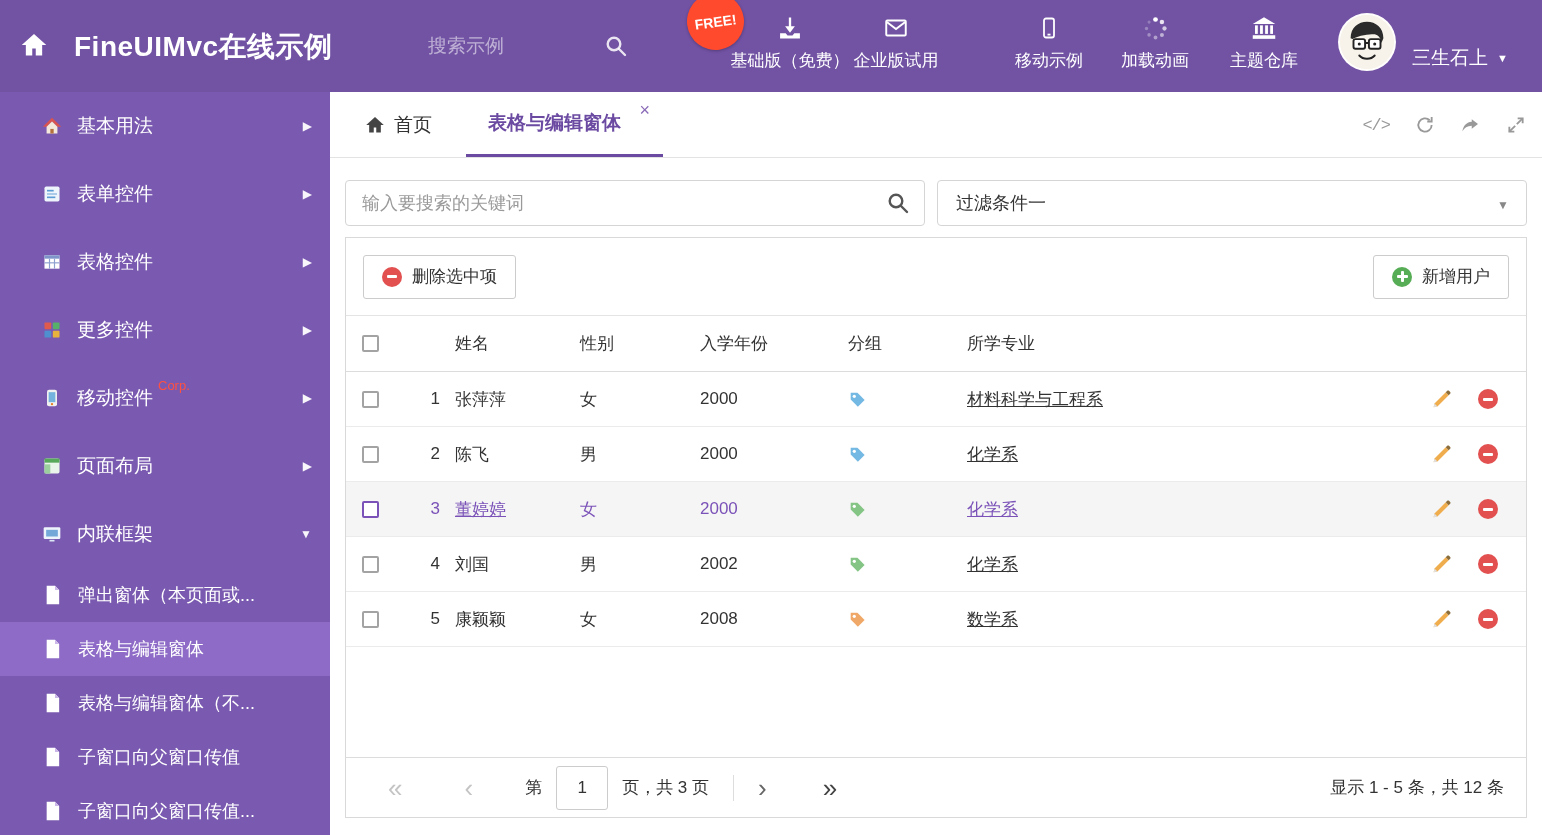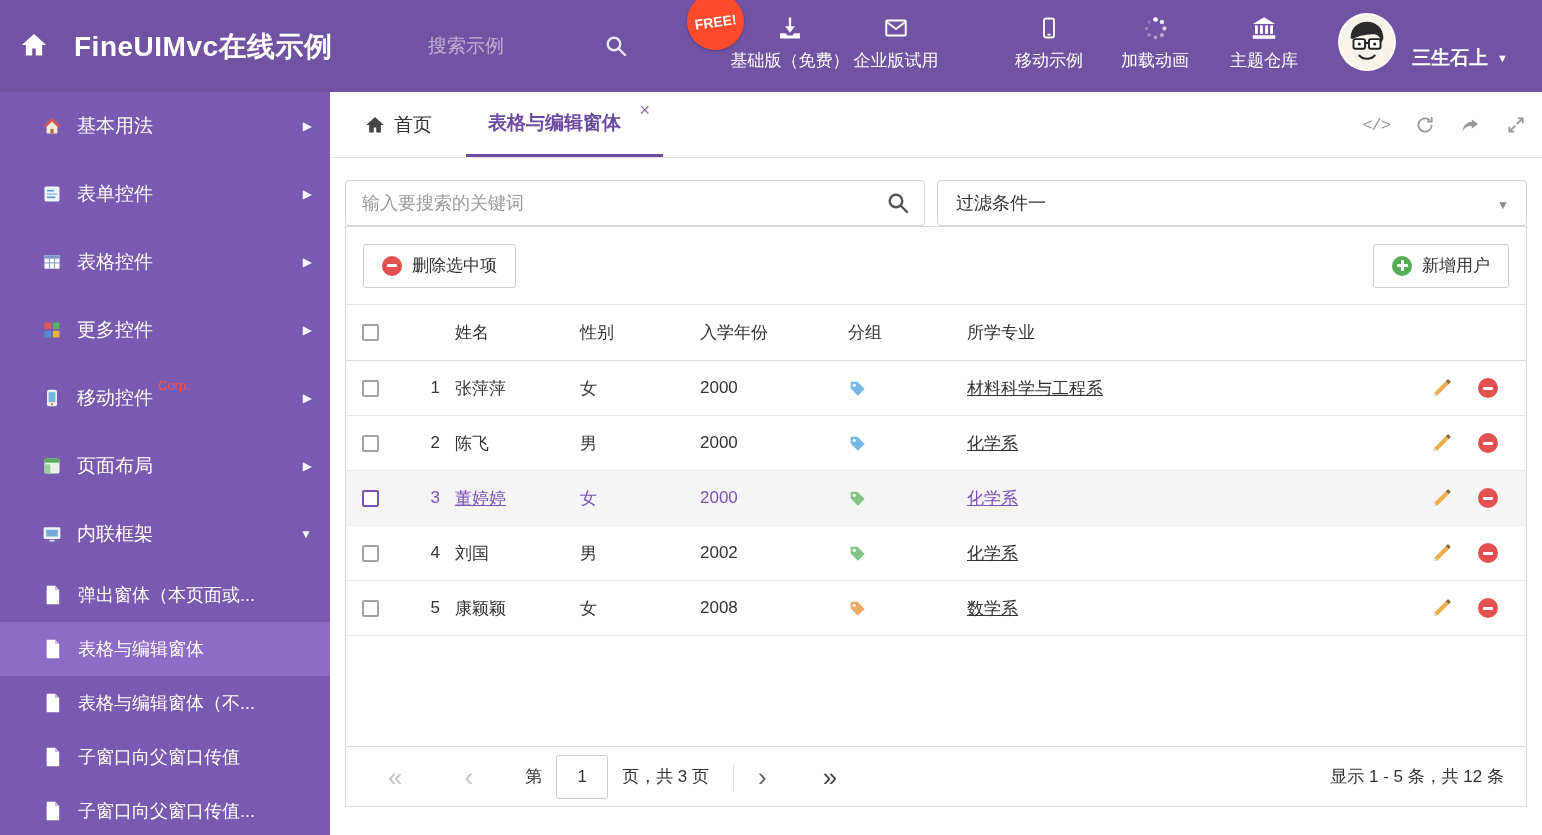--- a/index.html
+++ b/index.html
@@ -21,21 +21,21 @@
   .free-badge { position: absolute; left: 687px; top: -7px; width: 57px; height: 57px; border-radius: 50%; background: #ff4a2d; color: #fff; font-weight: bold; font-size: 14px; display: flex; align-items: center; justify-content: center; transform: rotate(-8deg); box-shadow: 0 1px 3px rgba(0,0,0,.25); z-index: 6; }
   .hdr-nav { position: absolute; top: 13px; height: 70px; display: flex; flex-direction: column; align-items: center; cursor: pointer; }
   .hdr-nav .nav-ic { height: 30px; display: flex; align-items: center; color: #fff; }
   .hdr-nav .nav-lb { margin-top: 6px; font-size: 17px; white-space: nowrap; }
   .nav1 { left: 715px; width: 150px; }
   .nav2 { left: 837px; width: 118px; }
   .nav3 { left: 1001px; width: 96px; }
   .nav4 { left: 1107px; width: 96px; }
   .nav5 { left: 1216px; width: 96px; }
   .avatar { position: absolute; left: 1338px; top: 13px; width: 58px; height: 58px; border-radius: 50%; overflow: hidden; background: #f7f3ea; border: 2px solid rgba(255,255,255,.9); cursor: pointer; }
-  .hdr-user { position: absolute; left: 1412px; top: 0; height: 116px; display: flex; align-items: center; gap: 9px; font-size: 19px; cursor: pointer; font-weight: bold; }
+  .hdr-user { position: absolute; left: 1412px; top: 0; height: 116px; display: flex; align-items: center; gap: 9px; font-size: 19px; cursor: pointer; }
   .caret-dn { font-size: 11px; line-height: 1; }
 
   
   .sidebar { position: absolute; top: 92px; left: 0; bottom: 0; width: 330px; background: #7a5ab0; color: #fff; overflow: hidden; }
   .side-item { height: 68px; display: flex; align-items: center; padding: 0 18px 0 42px; font-size: 19px; position: relative; cursor: pointer; }
   .side-icon { width: 20px; height: 20px; margin-right: 15px; flex: 0 0 auto; }
   .side-caret { position: absolute; right: 18px; font-size: 12px; opacity: .95; }
   .corp-badge { color: #ff5040; font-size: 13px; margin-left: 5px; align-self: flex-start; margin-top: 14px; }
   .sub-item { height: 54px; display: flex; align-items: center; padding-left: 44px; font-size: 18px; cursor: pointer; }
   .sub-item .file-ic { width: 17px; height: 20px; margin-right: 17px; flex: 0 0 auto; }
@@ -53,21 +53,21 @@
 
   .content { padding: 22px 15px 0 15px; }
   .filter-row { display: flex; gap: 12px; }
   .search-box { position: relative; width: 580px; height: 46px; flex: 0 0 auto; }
   .search-box input { width: 100%; height: 100%; border: 1px solid #d5d5d5; border-radius: 4px; padding: 0 46px 0 16px; font-size: 18px; color: #333; font-family: inherit; outline: none; }
   .search-box input::placeholder { color: #9a9a9a; }
   .search-box .mag2 { position: absolute; right: 15px; top: 11px; color: #555; cursor: pointer; }
   .filter-dd { flex: 1; height: 46px; border: 1px solid #d5d5d5; border-radius: 4px; display: flex; align-items: center; padding: 0 18px; font-size: 18px; color: #333; position: relative; cursor: pointer; }
   .filter-dd .dd-caret { position: absolute; right: 17px; top: 17px; color: #888; font-size: 12px; }
 
-  .grid-panel { border: 1px solid #d9d9d9; height: 581px; display: flex; flex-direction: column; background: #fff; }
+  .grid-panel { margin-top: 11px; border: 1px solid #d9d9d9; height: 581px; display: flex; flex-direction: column; background: #fff; }
   .grid-toolbar { height: 78px; flex: 0 0 auto; display: flex; align-items: center; justify-content: space-between; padding: 0 17px; border-bottom: 1px solid #e4e4e4; }
   .btn { display: inline-flex; align-items: center; gap: 10px; height: 44px; padding: 0 18px; background: #fff; border: 1px solid #ccc; border-radius: 3px; font-size: 17px; color: #333; font-family: inherit; cursor: pointer; }
 
   .thead { height: 56px; flex: 0 0 auto; display: flex; align-items: center; border-bottom: 1px solid #dcdcdc; font-size: 17px; color: #333; }
   .trow { height: 55px; flex: 0 0 auto; display: flex; align-items: center; border-bottom: 1px solid #ebebeb; font-size: 17px; color: #333; }
   .trow.selected { background: #f5f5f5; color: #7b52b8; }
   .trow.selected .link { color: #7b52b8; }
   .trow.selected .c-name { text-decoration: underline; }
   .trow.selected .cb { border-color: #7b52b8; }
   .cell { display: flex; align-items: center; }

